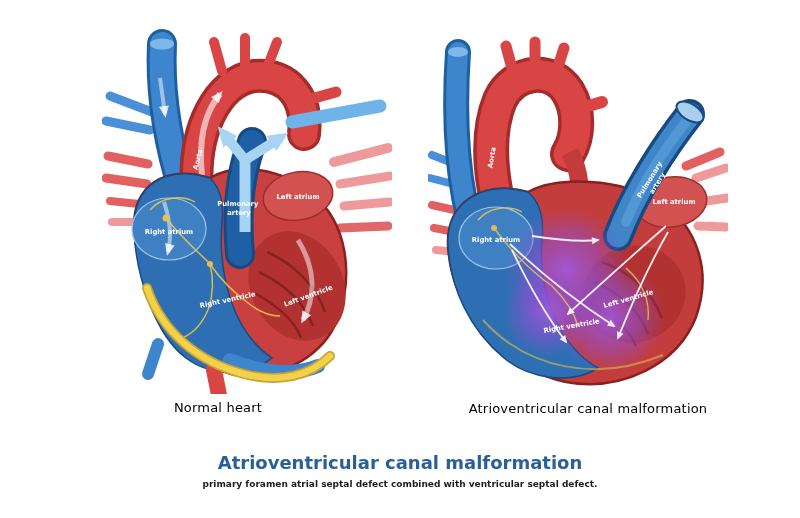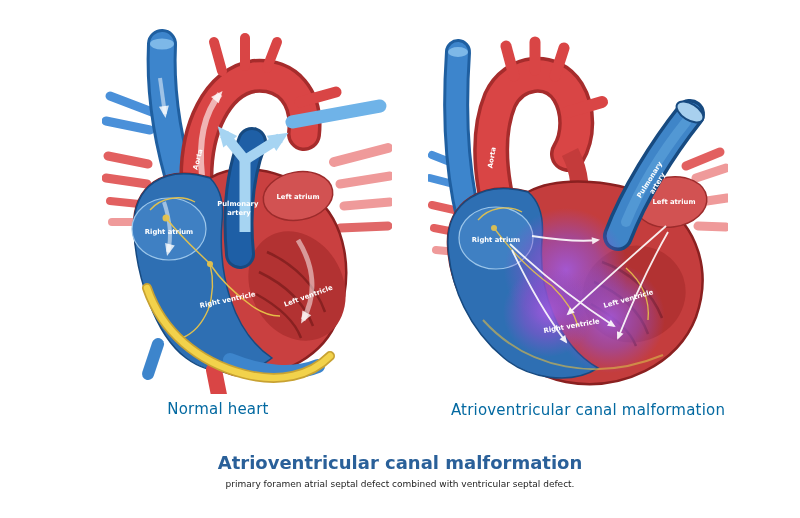--- a/index.html
+++ b/index.html
@@ -1,21 +1,21 @@
 <!DOCTYPE html>
 <html><head>
 <meta charset="utf-8">
 <style>
   * { margin:0; padding:0; box-sizing:border-box; }
   html,body { width:800px; height:518px; background:#ffffff; font-family:"DejaVu Sans","Liberation Sans",sans-serif; }
   .canvas { position:relative; width:800px; height:518px; background:#ffffff; overflow:hidden; }
   .fig { position:absolute; }
-  .caption { position:absolute; text-align:center; color:#0369a1; font-size:15px; letter-spacing:0.2px; }
+  .caption { position:absolute; text-align:center; color:#000000; font-size:13px; letter-spacing:0.2px; }
   .title { position:absolute; left:0; top:452px; width:800px; text-align:center; color:#2a6099; font-weight:bold; font-size:18px; }
-  .subtitle { position:absolute; left:0; top:479px; width:800px; text-align:center; color:#1d1d1d; font-weight:normal; font-size:9px; }
+  .subtitle { position:absolute; left:0; top:479px; width:800px; text-align:center; color:#1d1d1d; font-weight:bold; font-size:9px; }
   svg text { font-family:"DejaVu Sans",sans-serif; fill:#ffffff; font-weight:bold; }
 </style>
 </head>
 <body>
 
 <div class="canvas">
 
   <svg class="fig" style="left:102px;top:26px" width="290" height="368" viewBox="0 0 290 368">
     <defs>
       <marker id="arrLB" markerUnits="userSpaceOnUse" markerWidth="26" markerHeight="26" refX="13" refY="13" orient="auto">

